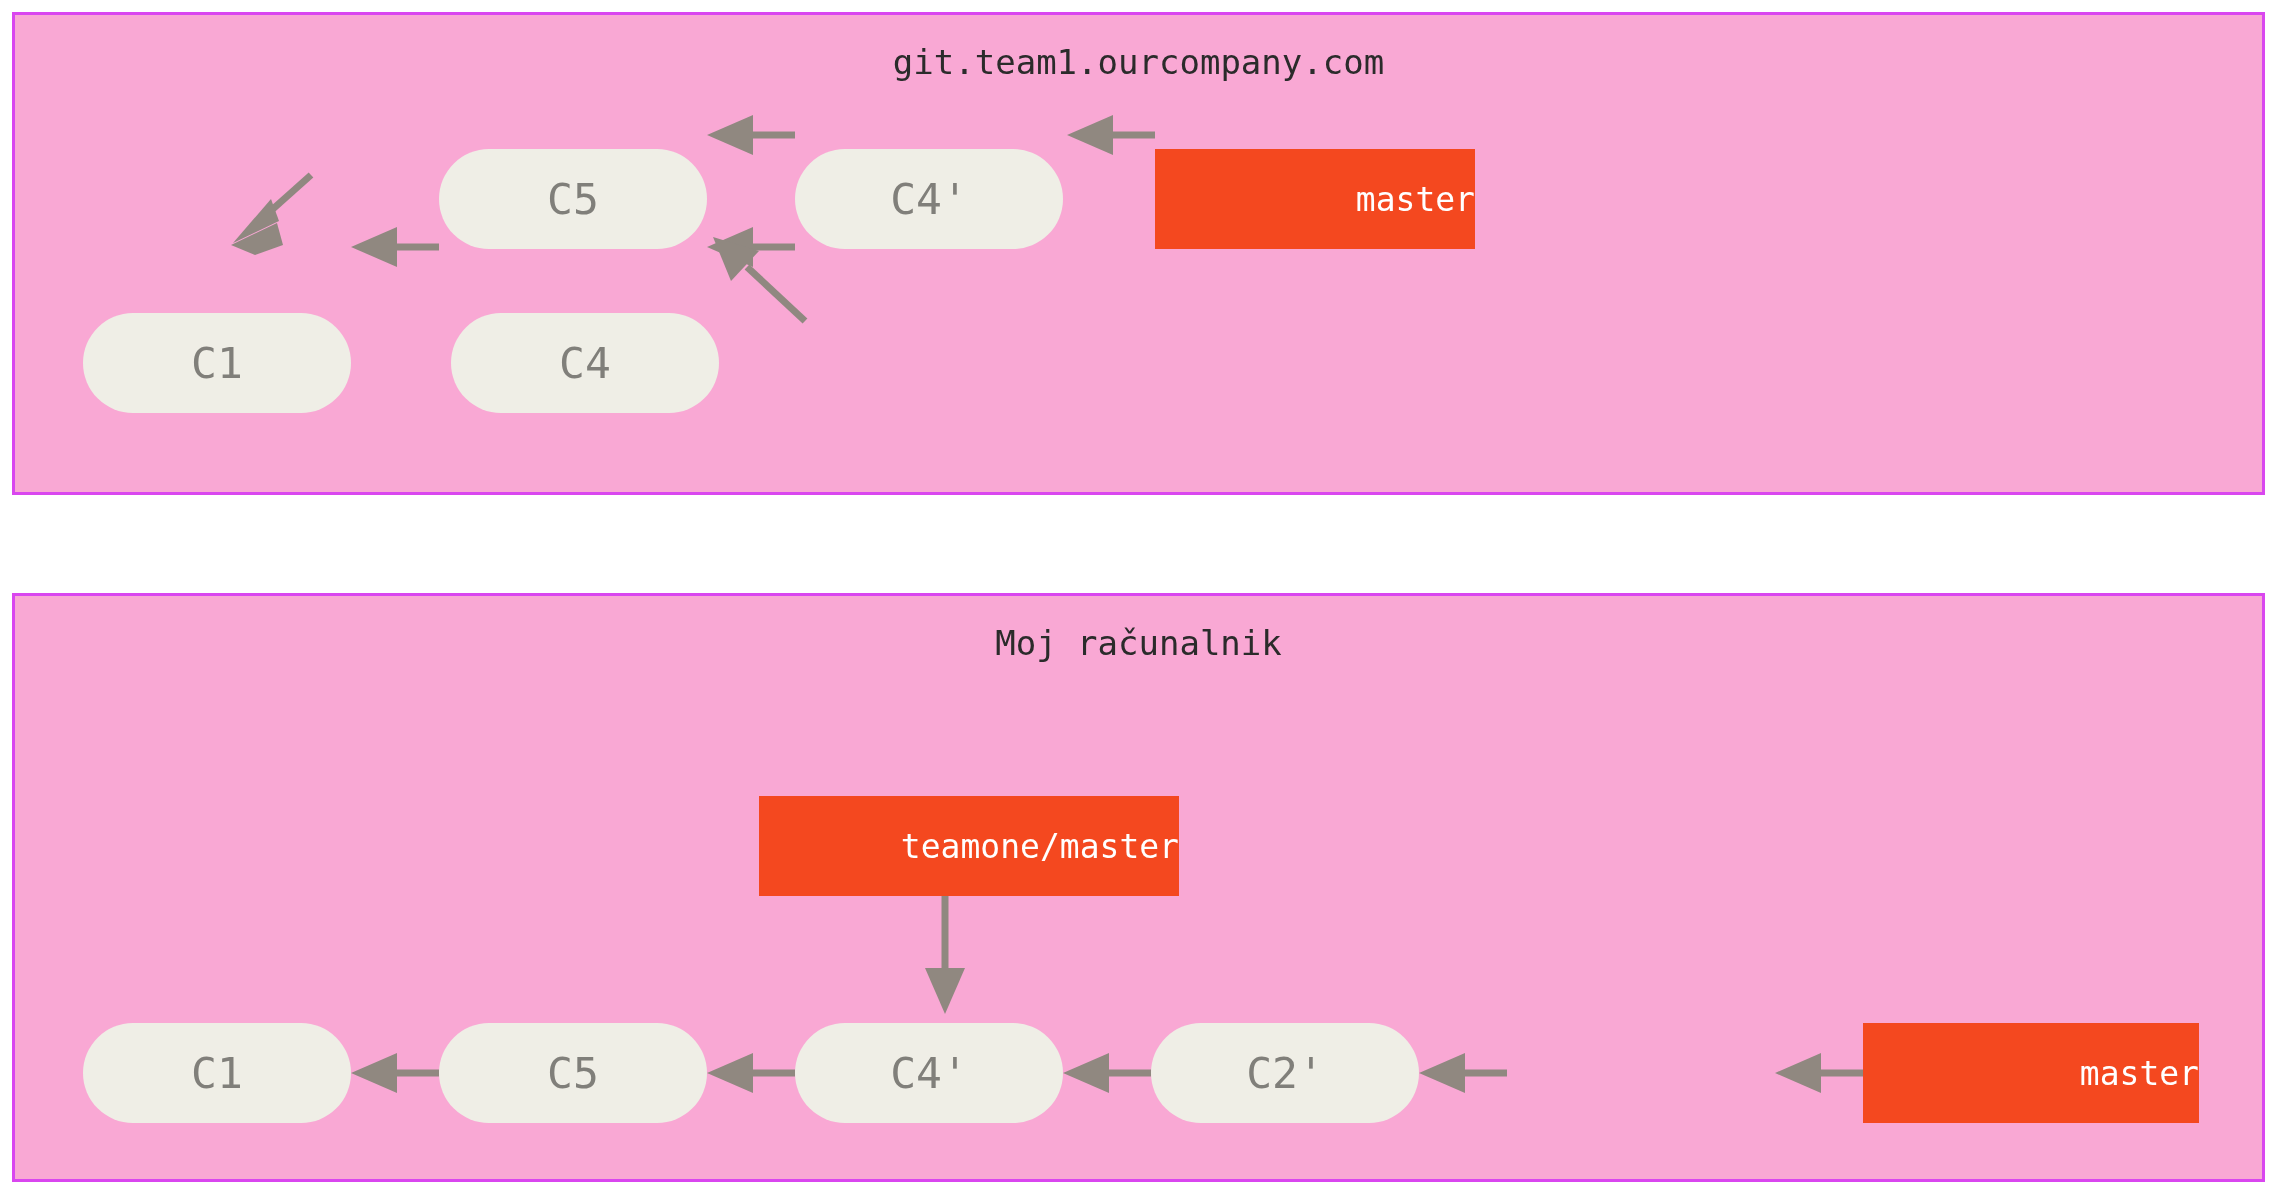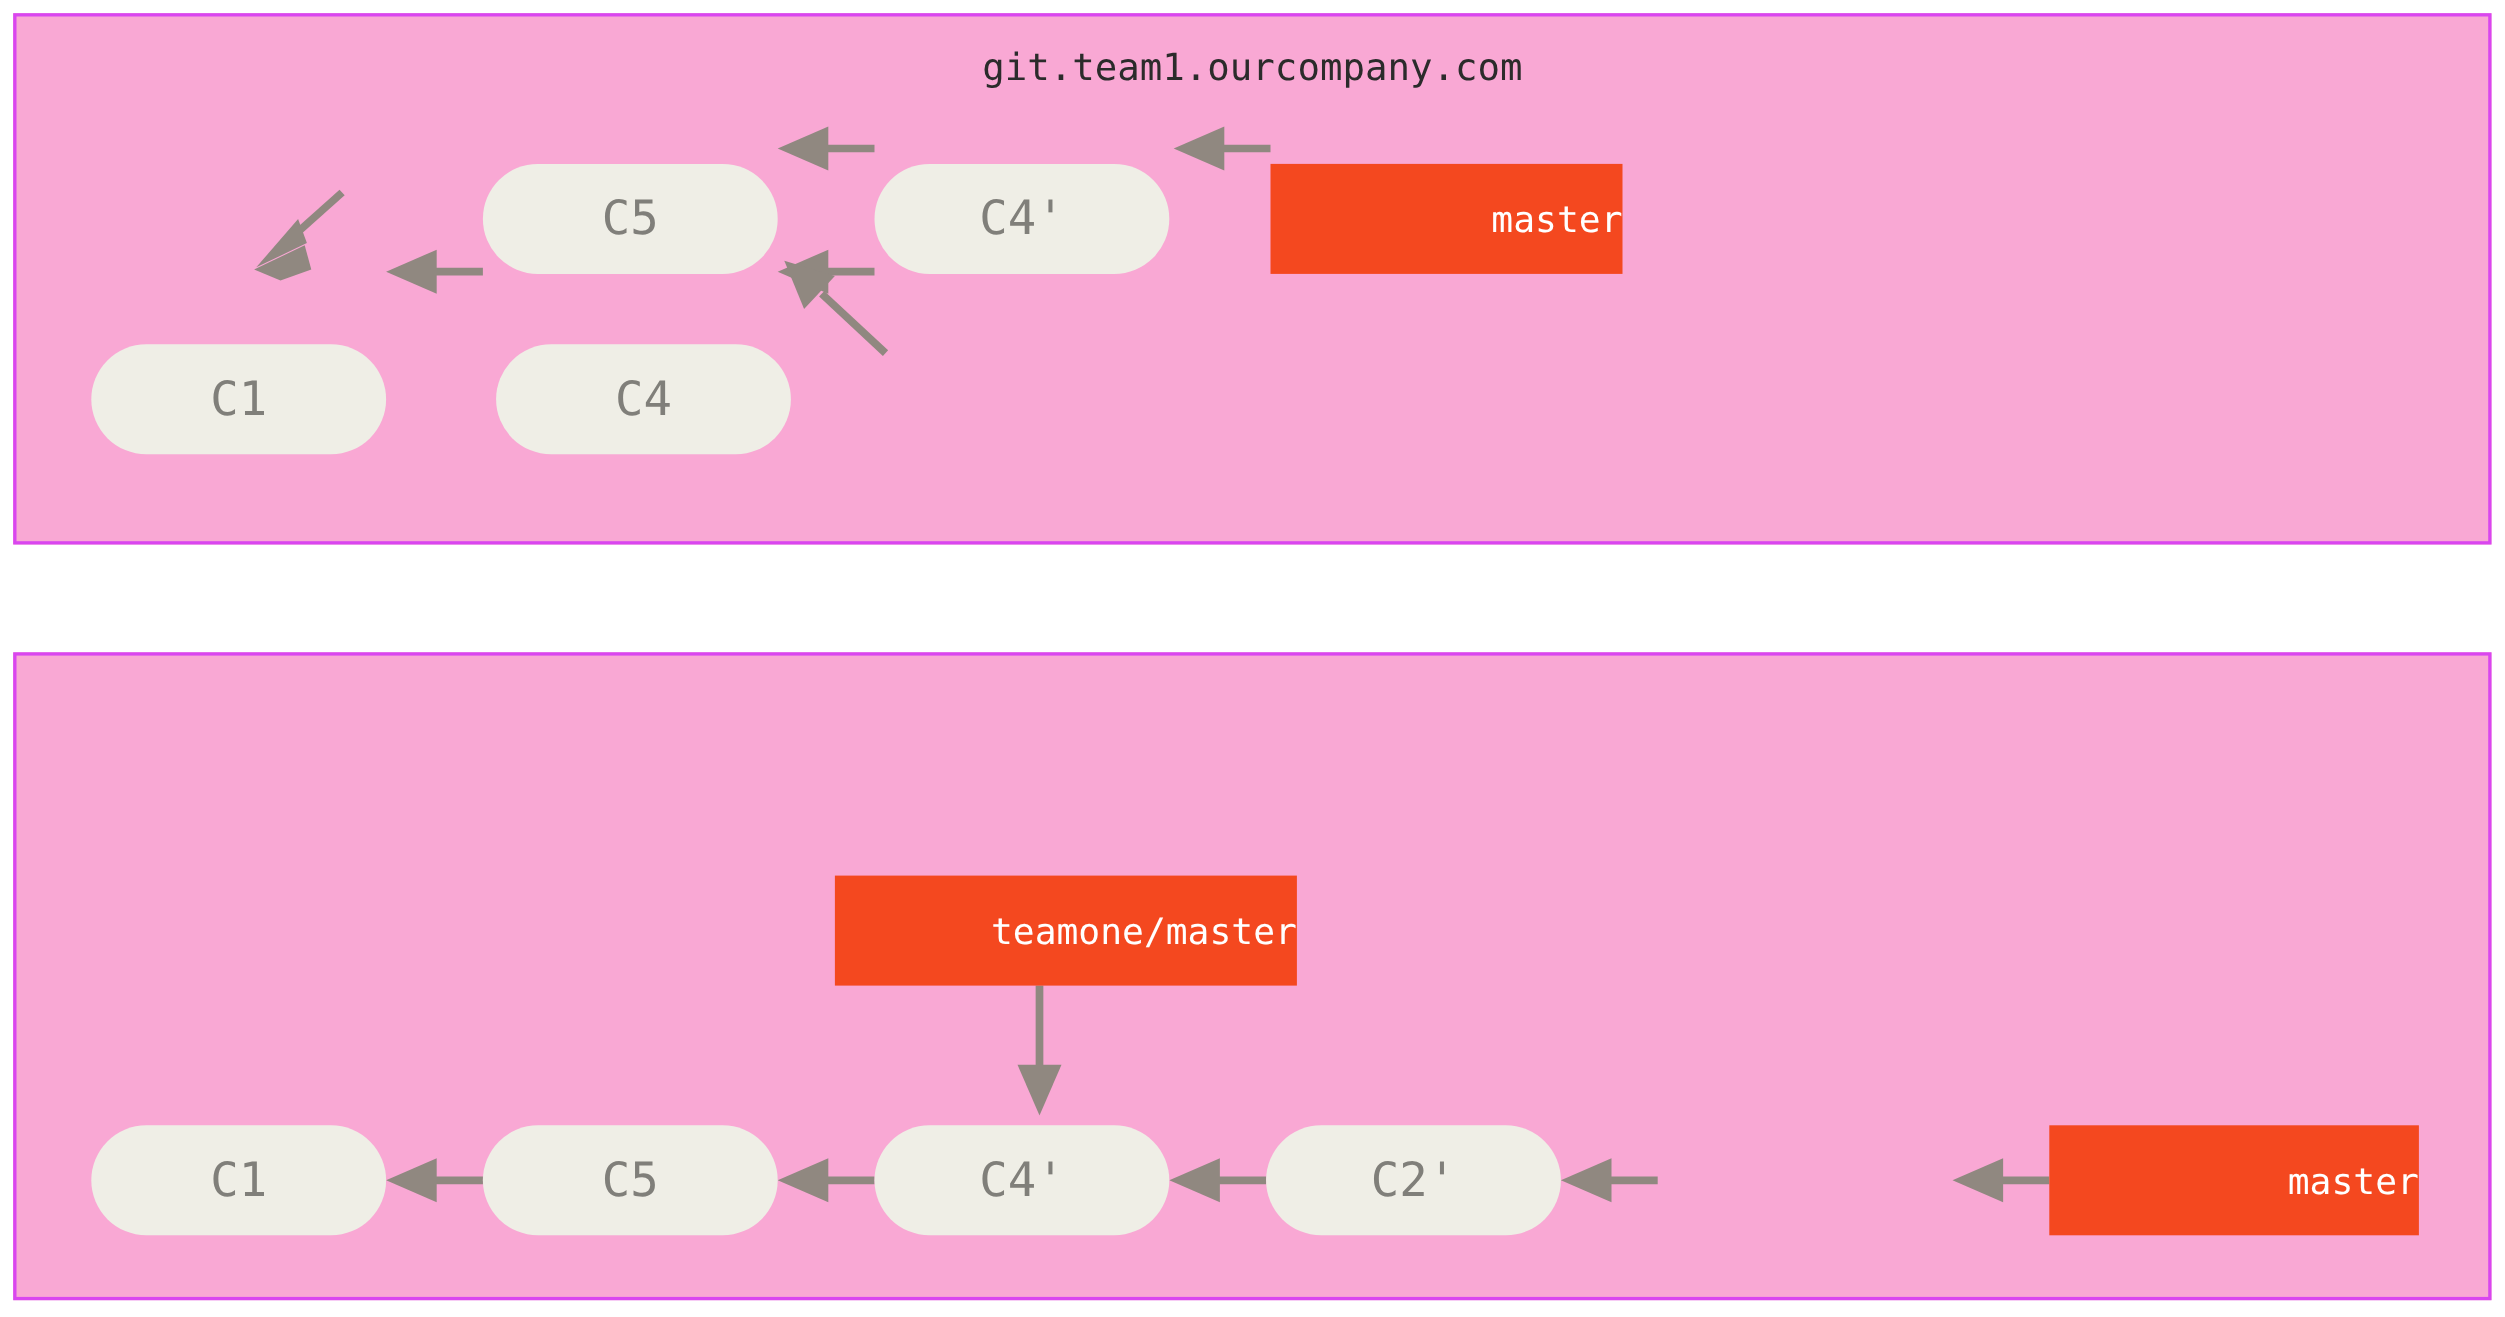--- a/index.html
+++ b/index.html
@@ -139,20 +139,21 @@
   </div>
 
   <div class="ref-label" style="left:1140px; top:134px; width:320px; height:100px;">
     <span>master</span>
   </div>
 
 </div>
 
 <div class="panel" id="panel-local">
 
+  <div class="panel-title">Moj računalnik</div>
 
   <svg class="svg-layer">
 
     <g>
       <line class="arrow-line" x1="424" y1="477" x2="370" y2="477"></line>
       <polygon class="arrow-head" points="336,477 382,457 382,497"></polygon>
     </g>
 
     <g>
       <line class="arrow-line" x1="780" y1="477" x2="726" y2="477"></line>

